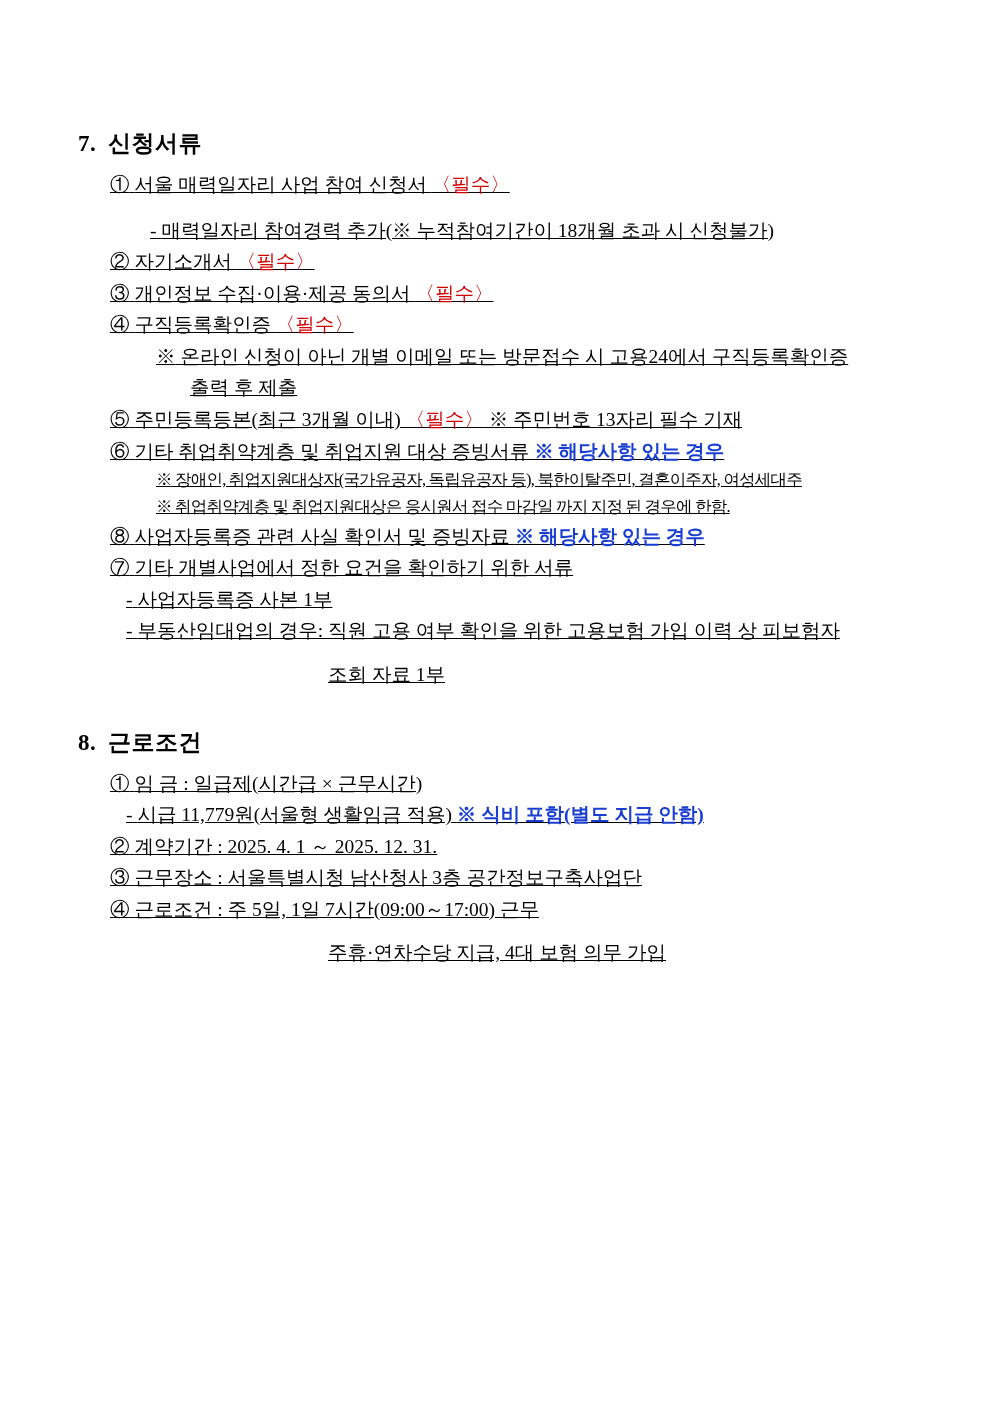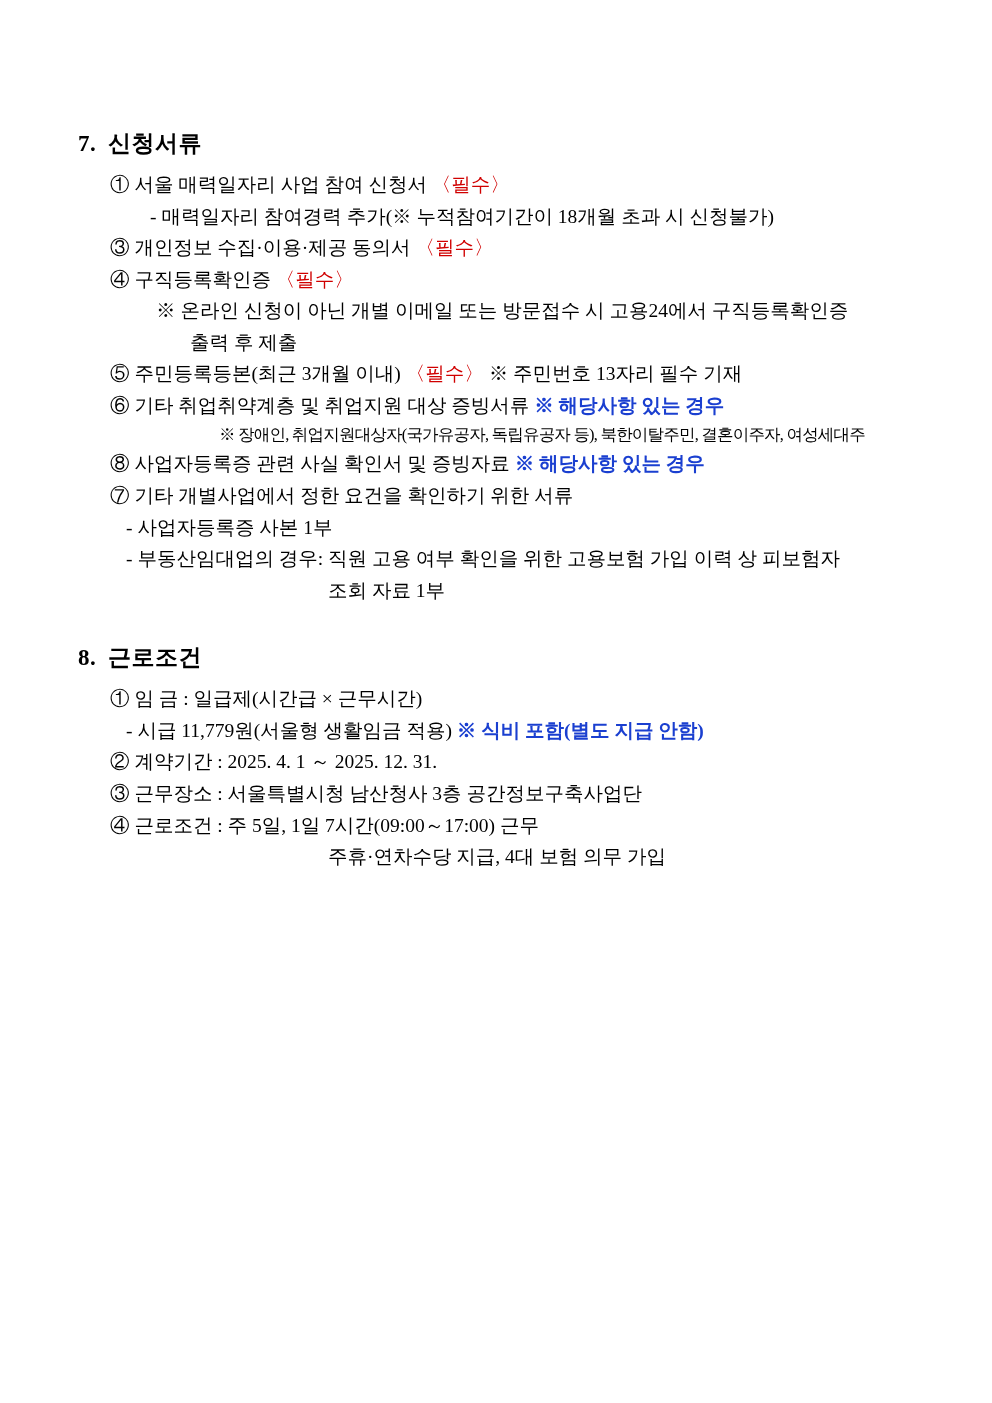--- a/index.html
+++ b/index.html
@@ -43,53 +43,54 @@
   .sec-head .num {
     display: inline-block;
     width: 30px;
   }
 
   
   .line {
     font-size: 19.5px;
     line-height: 1.62;
     white-space: nowrap;
+    text-decoration: underline;
   }
   .l1 { padding-left: 36px; }   
   .l2 { padding-left: 32px; }   
-  .l3 { padding-left: 72px; }   
+  .l3 { padding-left: 72px; margin-top: 14px; }   
   .l4 { padding-left: 78px; }   
   .l5 { padding-left: 48px; }
 
   .blue-bold {
     color: #0000c8;
     font-weight: bold;
     text-decoration: underline;
   }
   .red {
     color: #d00000;
   }
   .blue-strong {
     color: #1a3fd0;
     font-weight: bold;
   }
   .smaller {
     font-size: 16.5px;
-    text-align: center;
   }
   .tight {
     letter-spacing: -0.8px;
   }
   .gap-sm { height: 6px; }
   .gap-md { height: 26px; }
   .cont-indent {
     padding-left: 112px;
   }
   .cont-indent2 {
     padding-left: 250px;
+    margin-top: 12px;
   }
 </style>
 </head>
 <body>
 
 <div class="page">
   <div class="content">
 
     <div class="section">
       <div class="sec-head">
@@ -99,20 +100,24 @@
 
       <div class="line l2">
         <span>①</span>
         <span>서울 매력일자리 사업 참여 신청서 </span><span class="red">〈필수〉</span>
       </div>
       <div class="line l3">
         <span>-</span>
         <span>매력일자리 참여경력 추가(※ 누적참여기간이 18개월 초과 시 신청불가)</span>
       </div>
 
+      <div class="line l2">
+        <span>②</span>
+        <span>자기소개서 </span><span class="red">〈필수〉</span>
+      </div>
 
       <div class="line l2">
         <span>③</span>
         <span>개인정보 수집·이용·제공 동의서 </span><span class="red">〈필수〉</span>
       </div>
 
       <div class="line l2">
         <span>④</span>
         <span>구직등록확인증 </span><span class="red">〈필수〉</span>
       </div>
@@ -128,20 +133,24 @@
       </div>
 
       <div class="line l2">
         <span>⑥</span>
         <span>기타 취업취약계층 및 취업지원 대상 증빙서류 </span><span class="blue-strong">※ 해당사항 있는 경우</span>
       </div>
       <div class="line l4 smaller tight">
         <span>※</span>
         <span>장애인, 취업지원대상자(국가유공자, 독립유공자 등), 북한이탈주민, 결혼이주자, 여성세대주</span>
       </div>
+      <div class="line l4 smaller tight">
+        <span>※</span>
+        <span>취업취약계층 및 취업지원대상은 응시원서 접수 마감일 까지 지정 된 경우에 한함.</span>
+      </div>
 
       <div class="line l2">
         <span>⑧</span>
         <span>사업자등록증 관련 사실 확인서 및 증빙자료 </span><span class="blue-strong">※ 해당사항 있는 경우</span>
       </div>
 
       <div class="line l2">
         <span>⑦</span>
         <span>기타 개별사업에서 정한 요건을 확인하기 위한 서류</span>
       </div>

